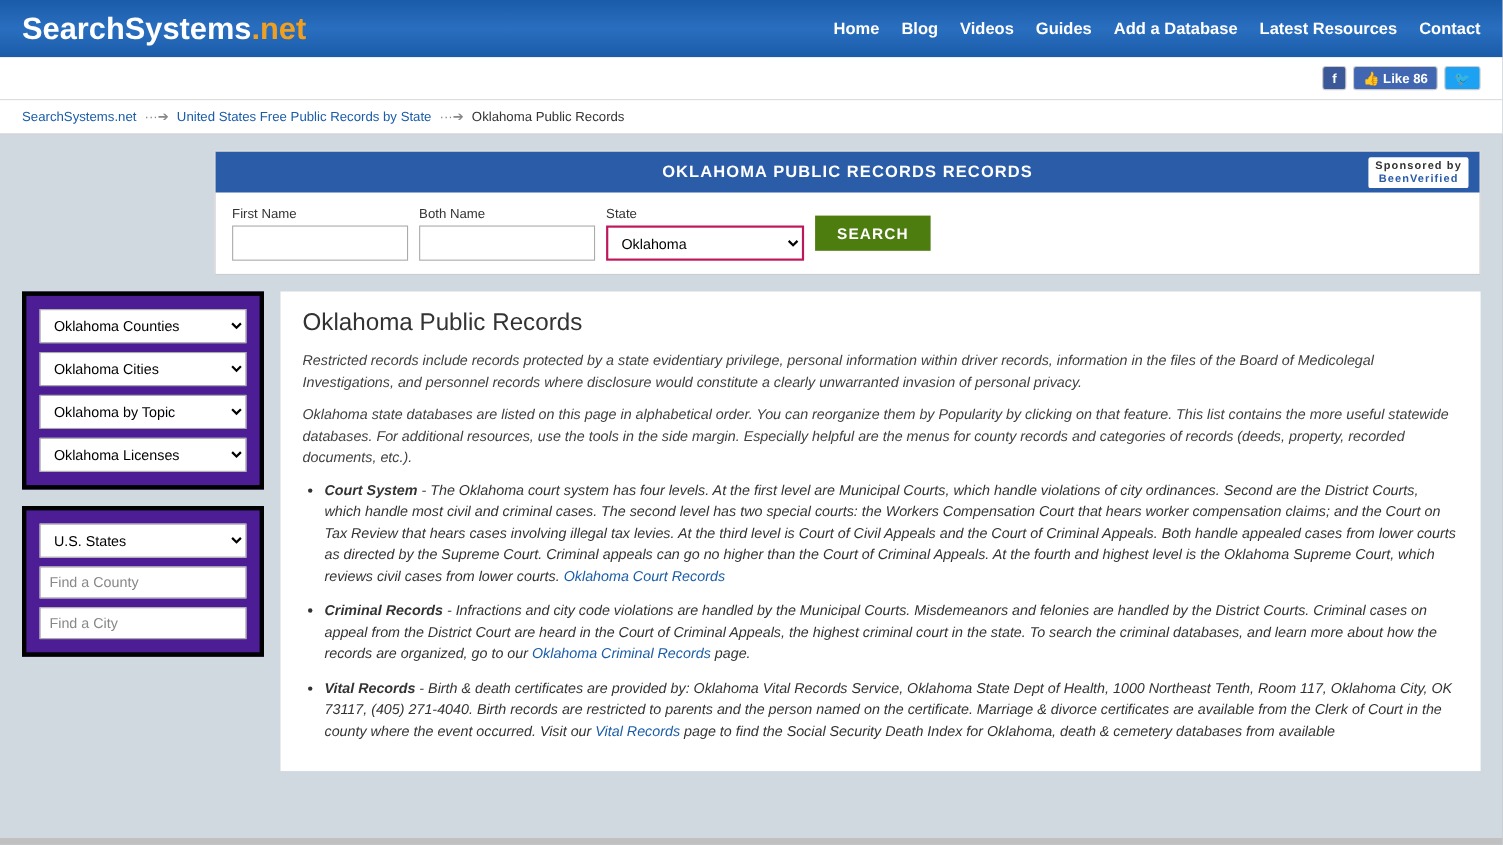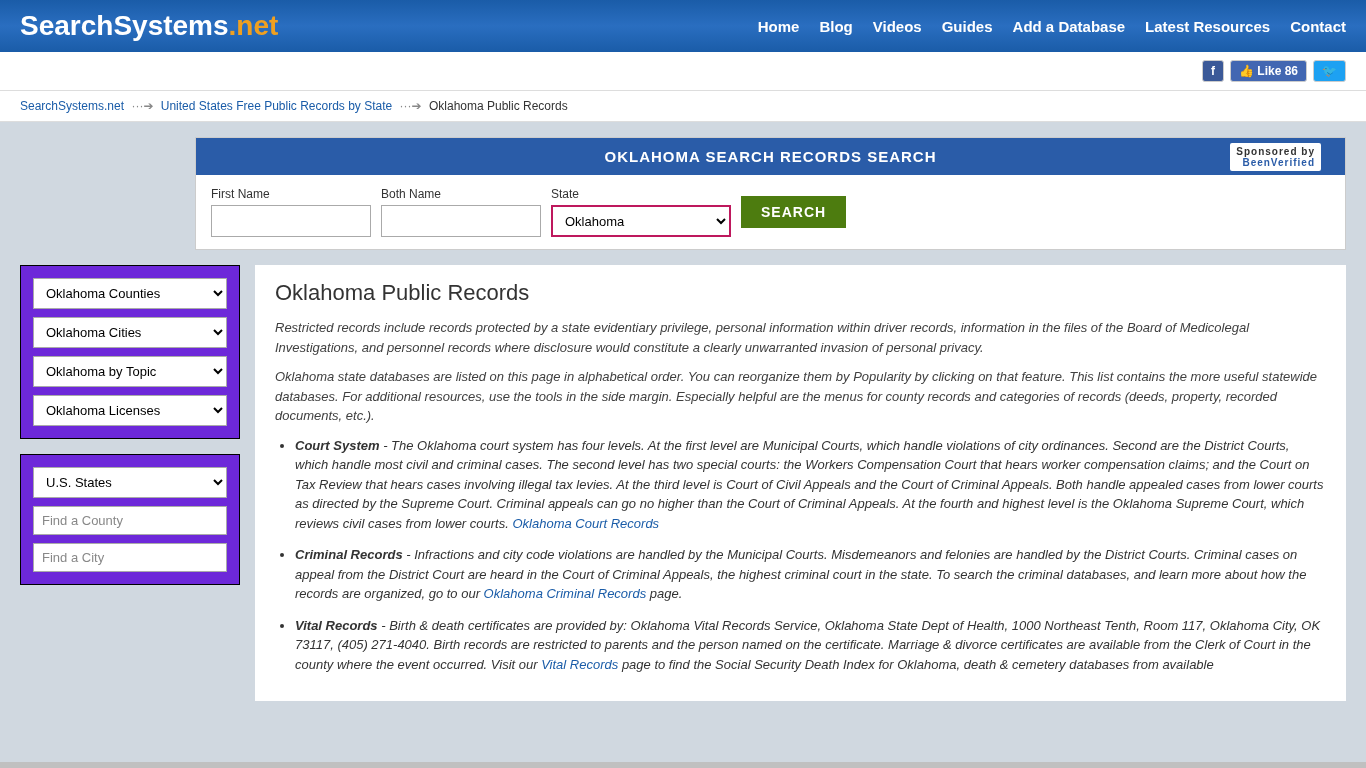--- a/index.html
+++ b/index.html
@@ -92,29 +92,29 @@
       font-size: 15px;
       font-weight: bold;
       letter-spacing: 1px;
       display: flex;
       align-items: center;
       justify-content: center;
       position: relative;
     }
     #sponsored {
       position: absolute;
-      right: 24px;
+      right: 10px;
       top: 50%;
       transform: translateY(-50%);
       background: white;
       color: #333;
       font-size: 10px;
       padding: 3px 6px;
       border-radius: 2px;
-      text-align: right;
+      text-align: center;
     }
     #sponsored .brand { font-weight: bold; color: #2a5ca8; }
 
     #search-form {
       padding: 12px 15px;
       display: flex;
       gap: 10px;
       align-items: center;
     }
     .form-group { display: flex; flex-direction: column; gap: 4px; }
@@ -155,22 +155,22 @@
     
     #sidebar {
       width: 220px;
       flex-shrink: 0;
       display: flex;
       flex-direction: column;
       gap: 15px;
     }
 
     .sidebar-section {
-      background: #6d28d9;
-      border: 1px solid #000000;
+      background: #4c1d95;
+      border: 4px solid #000000;
       padding: 12px;
     }
 
     .sidebar-select {
       width: 100%;
       padding: 6px 8px;
       border: 1px solid #aaa;
       background: white;
       font-size: 13px;
       margin-bottom: 8px;
@@ -268,21 +268,21 @@
   <a href="#">United States Free Public Records by State</a>
   <span class="breadcrumb-arrow"> ···➔ </span>
   <span>Oklahoma Public Records</span>
 </div>
 
 <div id="main-wrapper">
   <div id="page-body" style="width:100%">
 
     <div id="search-box-wrapper">
       <div id="search-header">
-        <span>OKLAHOMA SEARCH RECORDS SEARCH</span>
+        <span>OKLAHOMA PUBLIC RECORDS RECORDS</span>
         <div id="sponsored">
           <div>Sponsored by</div>
           <div class="brand">BeenVerified</div>
         </div>
       </div>
       <div id="search-form">
         <div class="form-group">
           <label>First Name</label>
           <input type="text" style="">
         </div>

